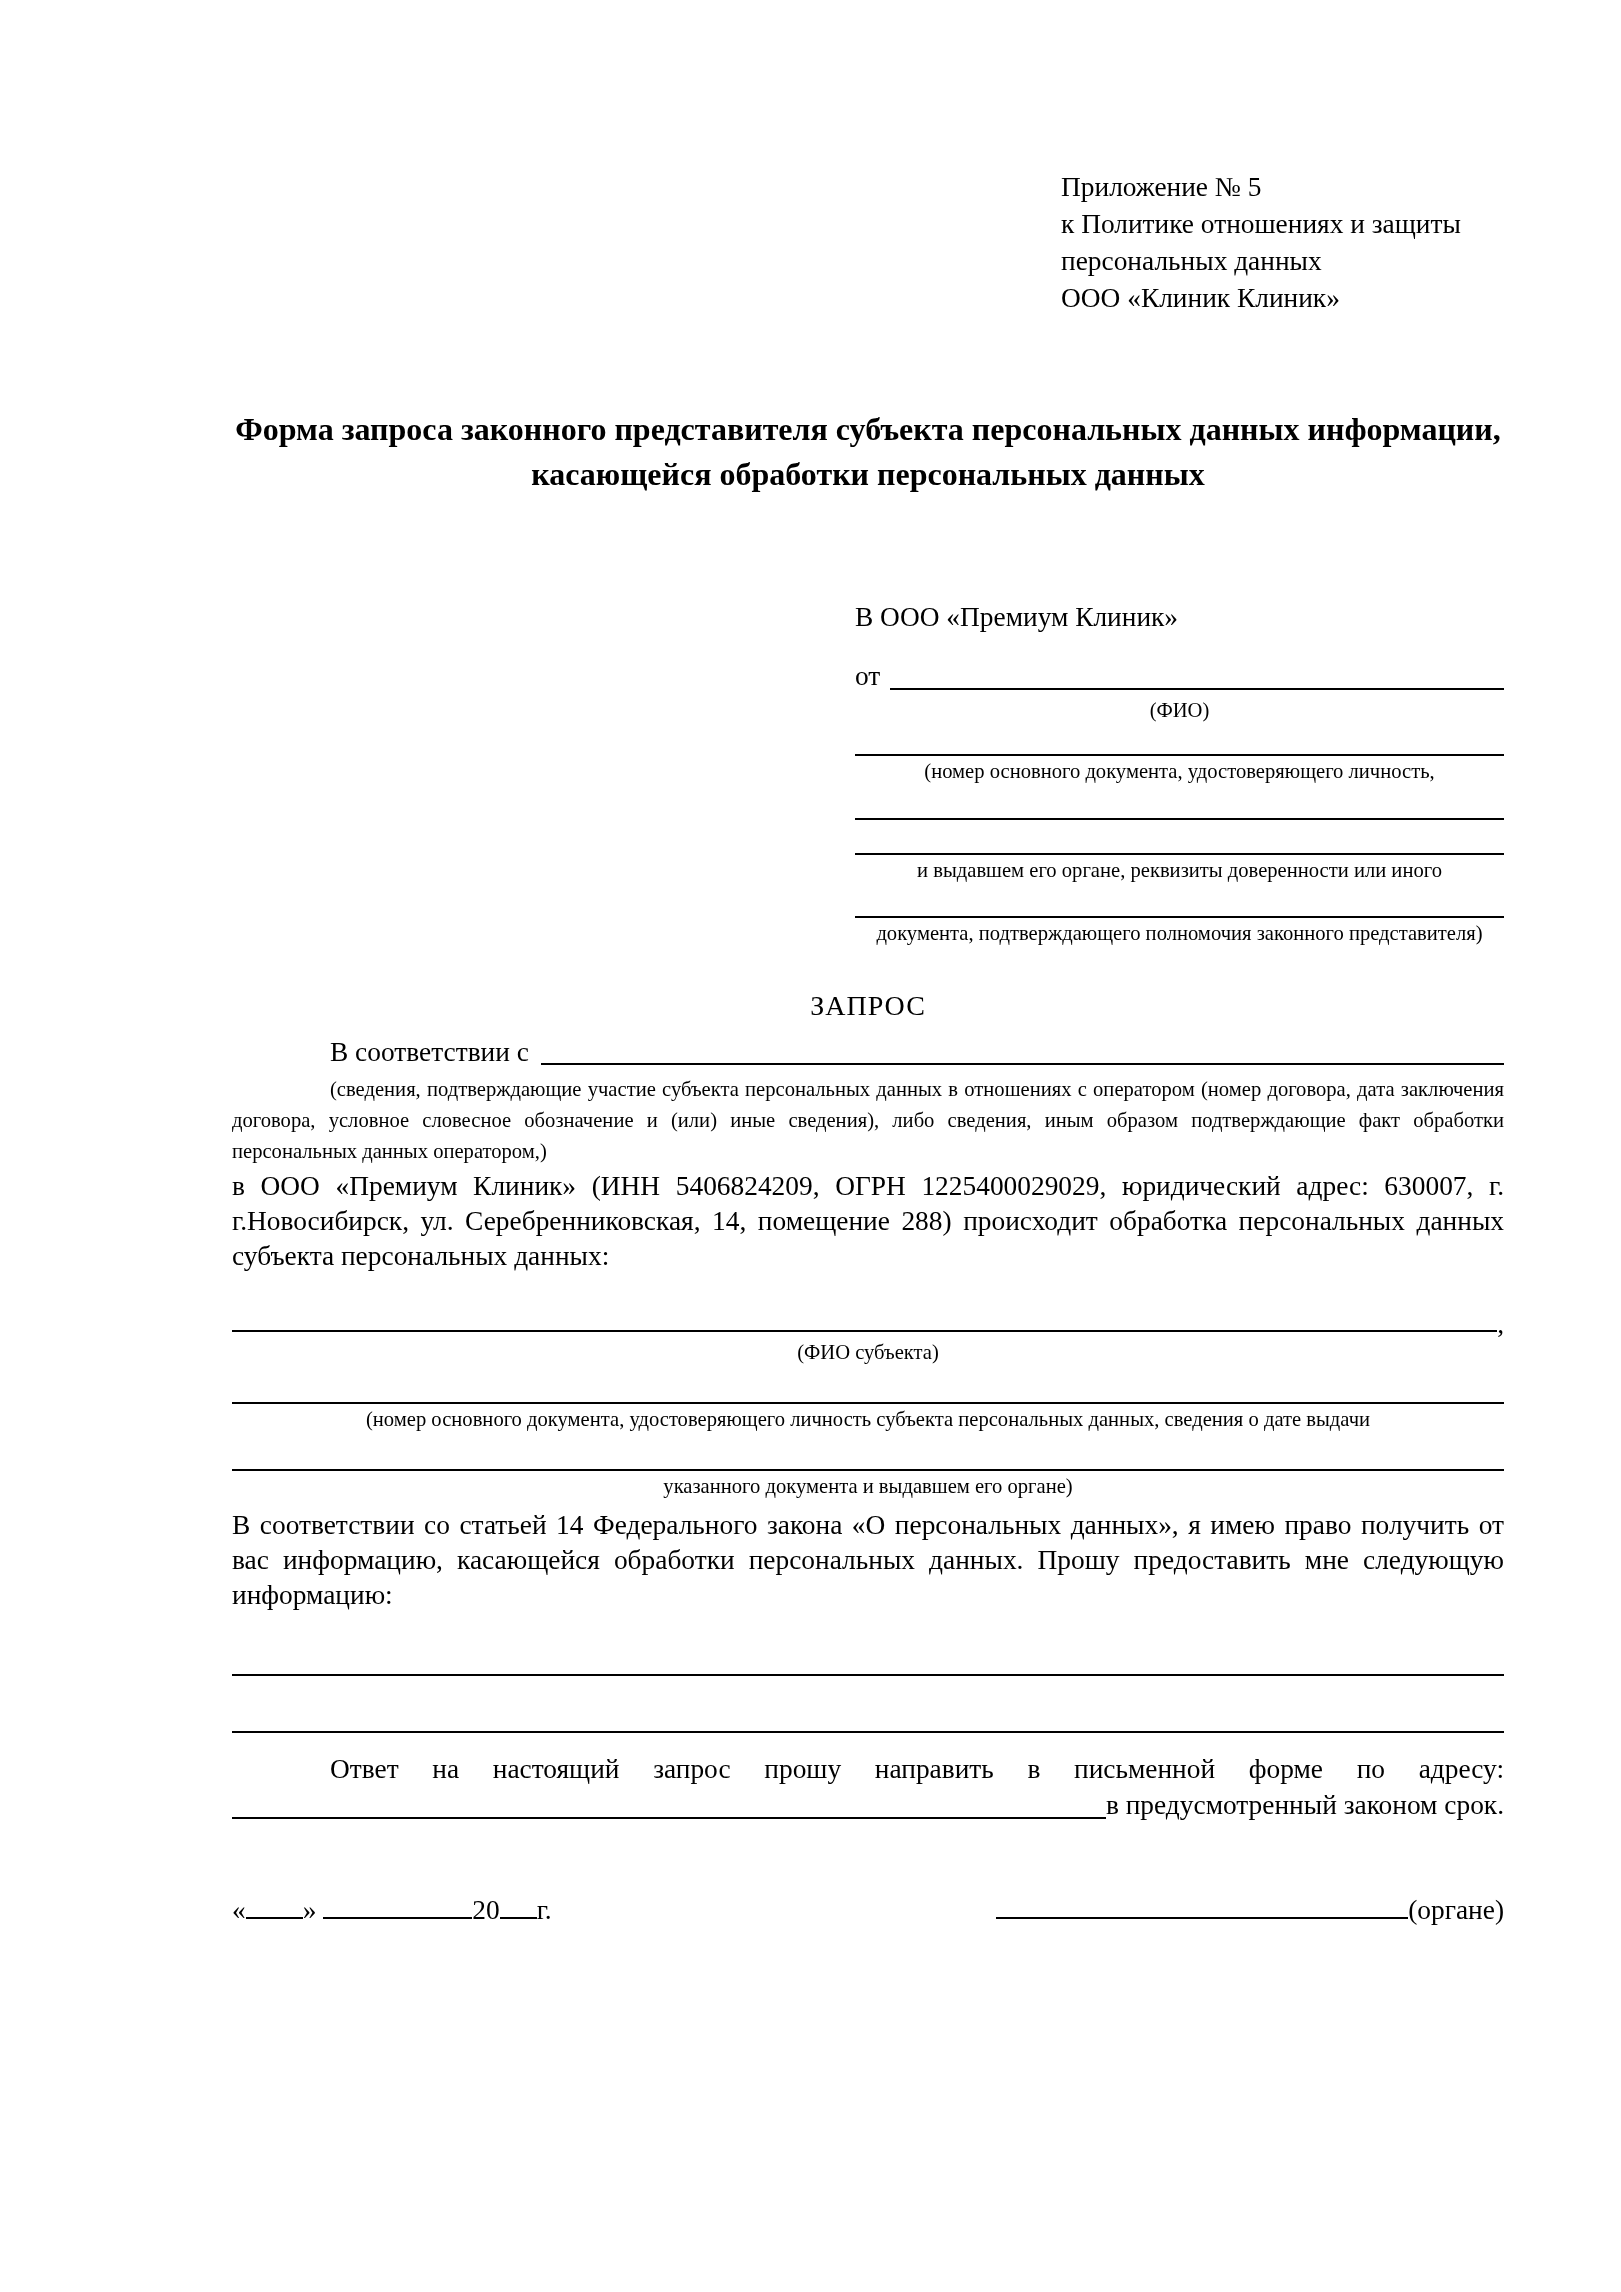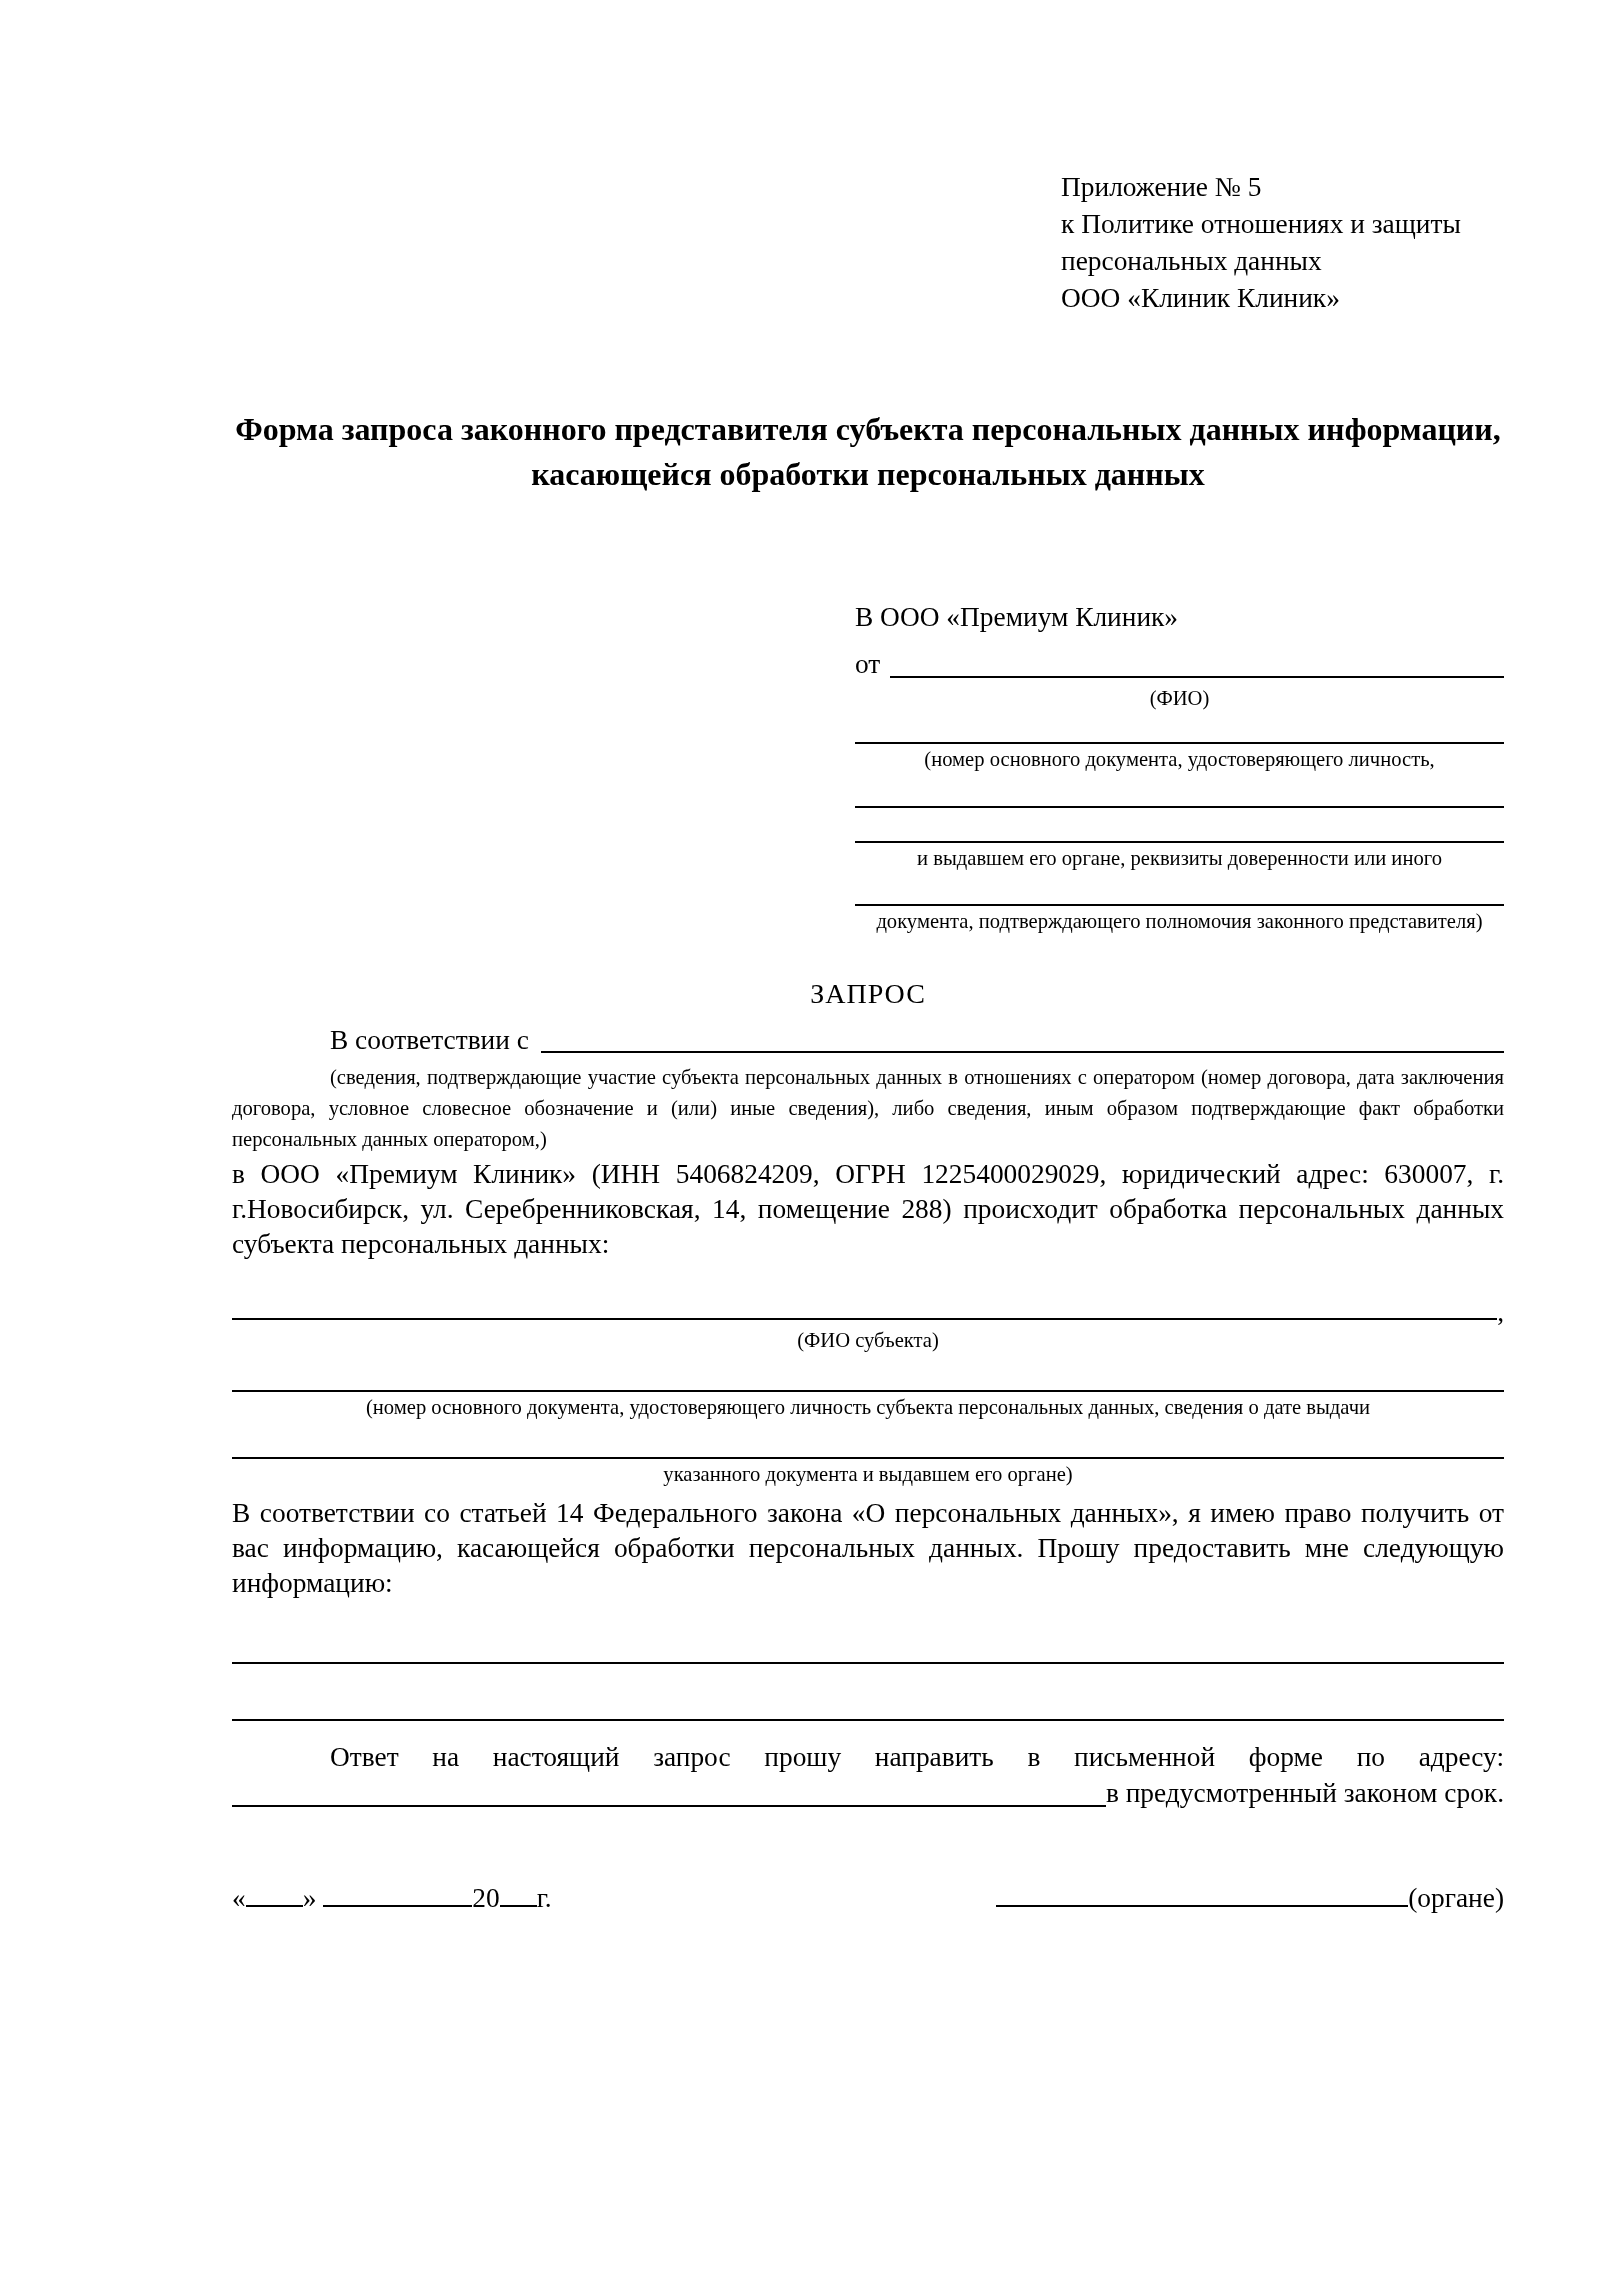--- a/index.html
+++ b/index.html
@@ -41,21 +41,21 @@
     font-size: 32px;
     line-height: 45px;
   }
   
   .addressee {
     margin-left: 623px;
     margin-top: 102px;
     font-size: 27.4px;
     line-height: 37px;
   }
-  .from-row { display: flex; align-items: flex-end; margin-top: 10px; }
+  .from-row { display: flex; align-items: flex-end; margin-top: 22px; }
   .from-row .rule { flex: 1; margin-left: 9.8px; margin-bottom: 4.9px; }
   .addressee .caption { margin-top: 2.9px; text-align: center; }
   .field-rule { margin-top: 33px; }
   .field-rule.first { margin-top: 31px; }
   
   .request-heading {
     margin-top: 43px;
     text-align: center;
     font-size: 28px;
     letter-spacing: 1px;

